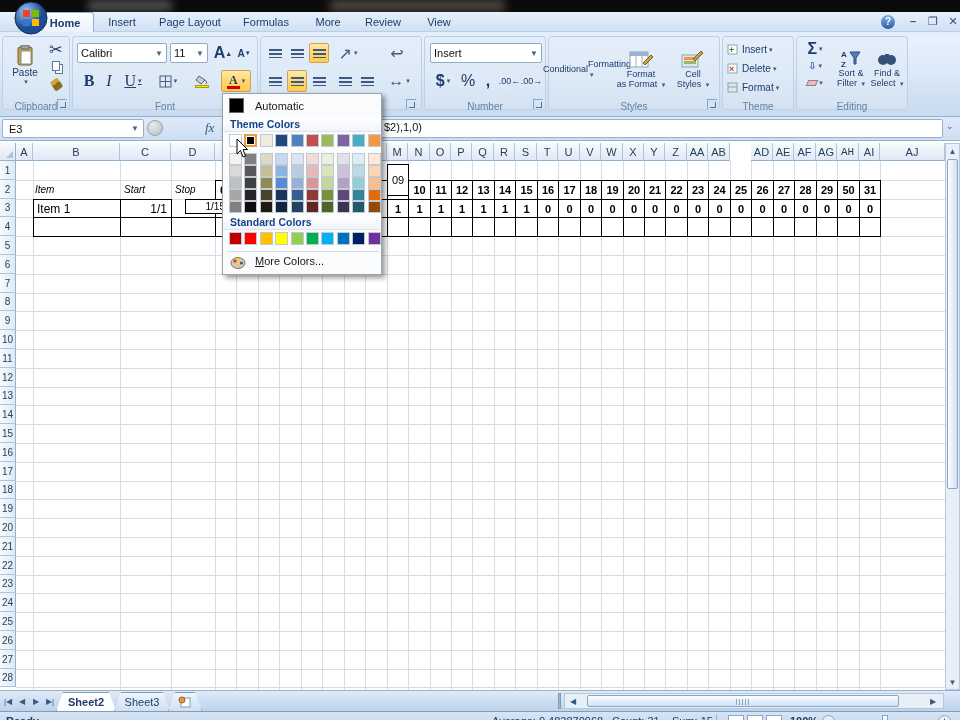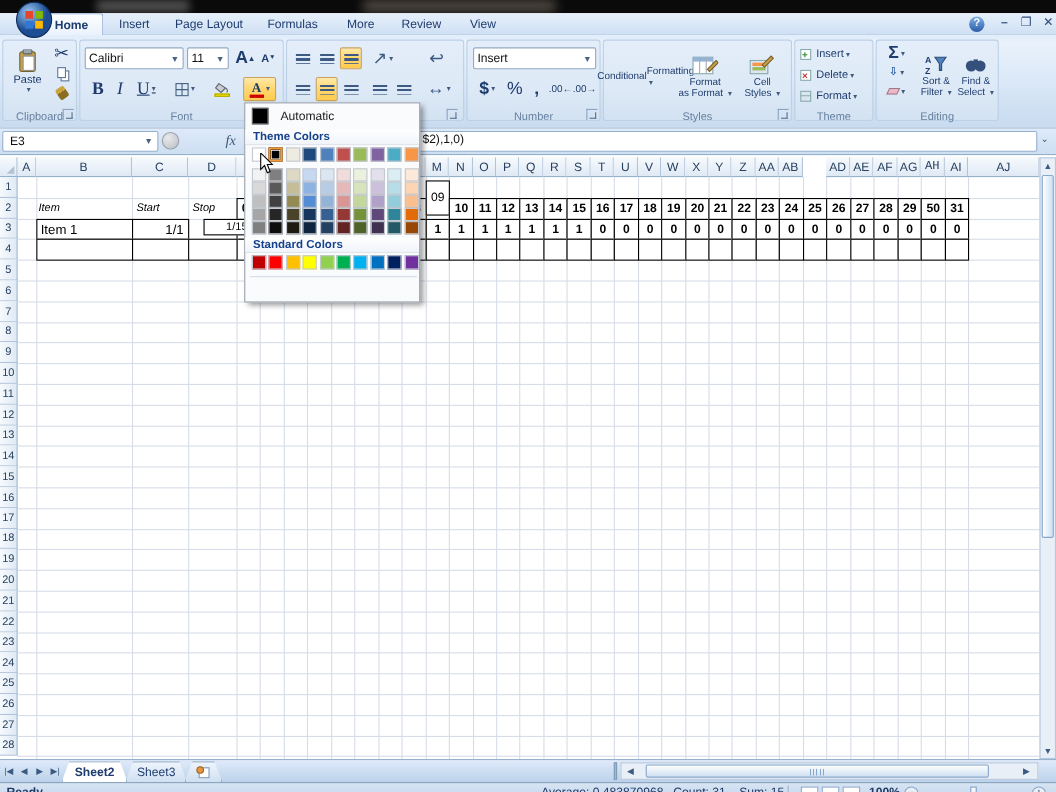--- a/index.html
+++ b/index.html
@@ -691,18 +691,27 @@
         <div class="sw" style="left: 36.8px; top: 0px; height: 13px; background: rgb(255, 192, 0);"></div>
         <div class="sw" style="left: 52.2px; top: 0px; height: 13px; background: rgb(255, 255, 0);"></div>
         <div class="sw" style="left: 67.6px; top: 0px; height: 13px; background: rgb(146, 208, 80);"></div>
         <div class="sw" style="left: 83px; top: 0px; height: 13px; background: rgb(0, 176, 80);"></div>
         <div class="sw" style="left: 98.4px; top: 0px; height: 13px; background: rgb(0, 176, 240);"></div>
         <div class="sw" style="left: 113.8px; top: 0px; height: 13px; background: rgb(0, 112, 192);"></div>
         <div class="sw" style="left: 129.2px; top: 0px; height: 13px; background: rgb(0, 32, 96);"></div>
         <div class="sw" style="left: 144.6px; top: 0px; height: 13px; background: rgb(112, 48, 160);"></div>
       </div>
     <div class="abs" style="left:4px;top:157px;width:152px;height:1px;background:#d5dce8"></div>
+    <div class="abs" style="left:0;top:158px;width:160px;height:22px">
+      <svg class="abs" style="left:7px;top:3px" width="16" height="14">
+        <ellipse cx="8" cy="8" rx="7" ry="5.5" fill="#d9c9a8" stroke="#8a7a50"></ellipse>
+        <circle cx="5" cy="6" r="1.6" fill="#d03020"></circle>
+          <circle cx="9" cy="5" r="1.6" fill="#f0d020"></circle>
+          <circle cx="11.5" cy="8" r="1.6" fill="#2060c0"></circle>
+      </svg>
+      <span class="abs more-label" style="left:32px;top:3px;font-size:11px;color:#1a1a1a">More Colors...</span>
+    </div>
   </div>
 
   <svg class="abs" style="left:236px;top:139px;z-index:60" width="14" height="20">
     <path d="M1 0 L1 15 L4.5 11.5 L7 18 L9.5 17 L7 10.5 L11.5 10.5 Z" fill="#fff" stroke="#000" stroke-width="1"></path>
   </svg>
 </div>
 
 </body></html>

